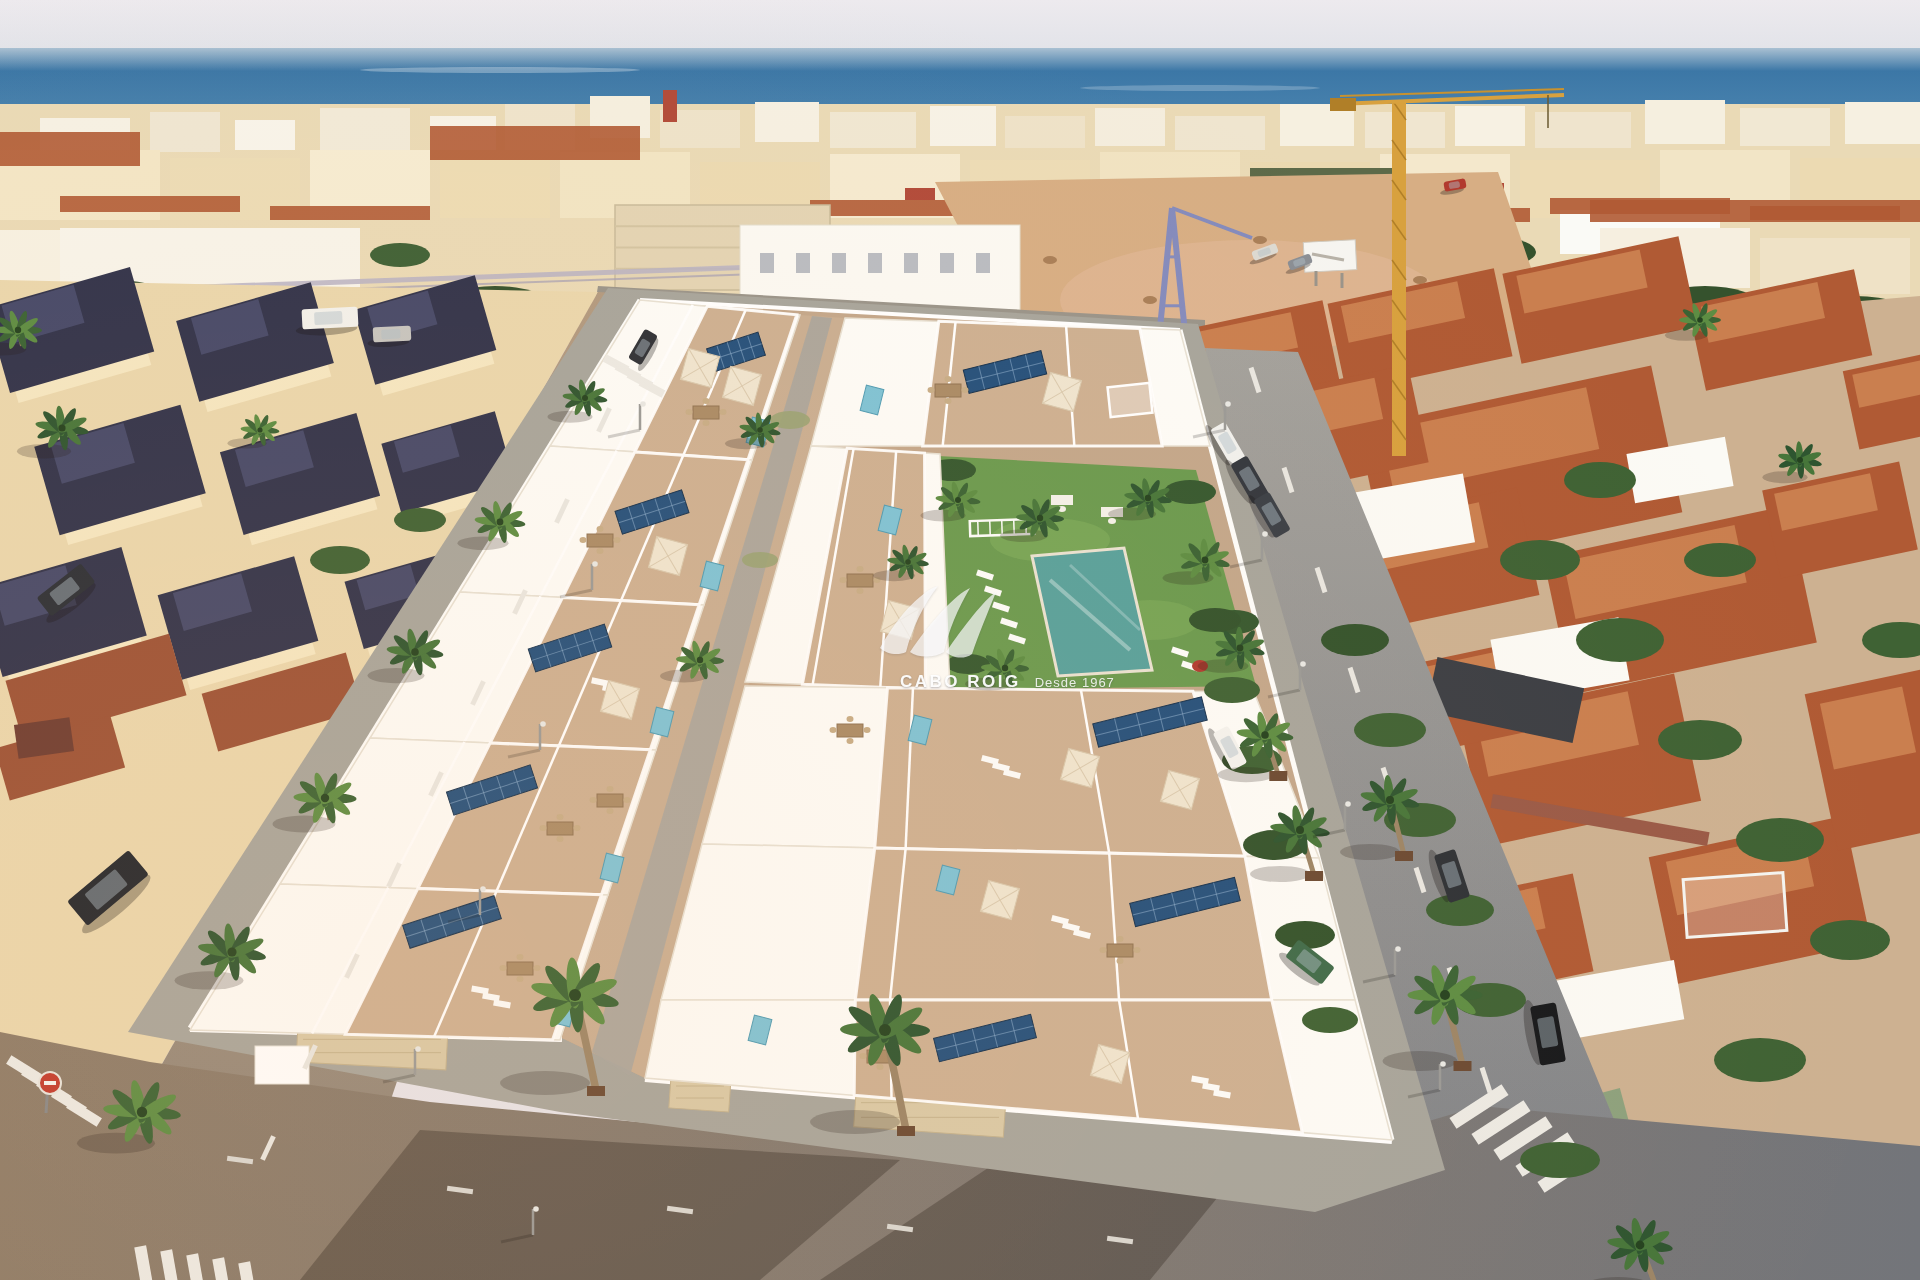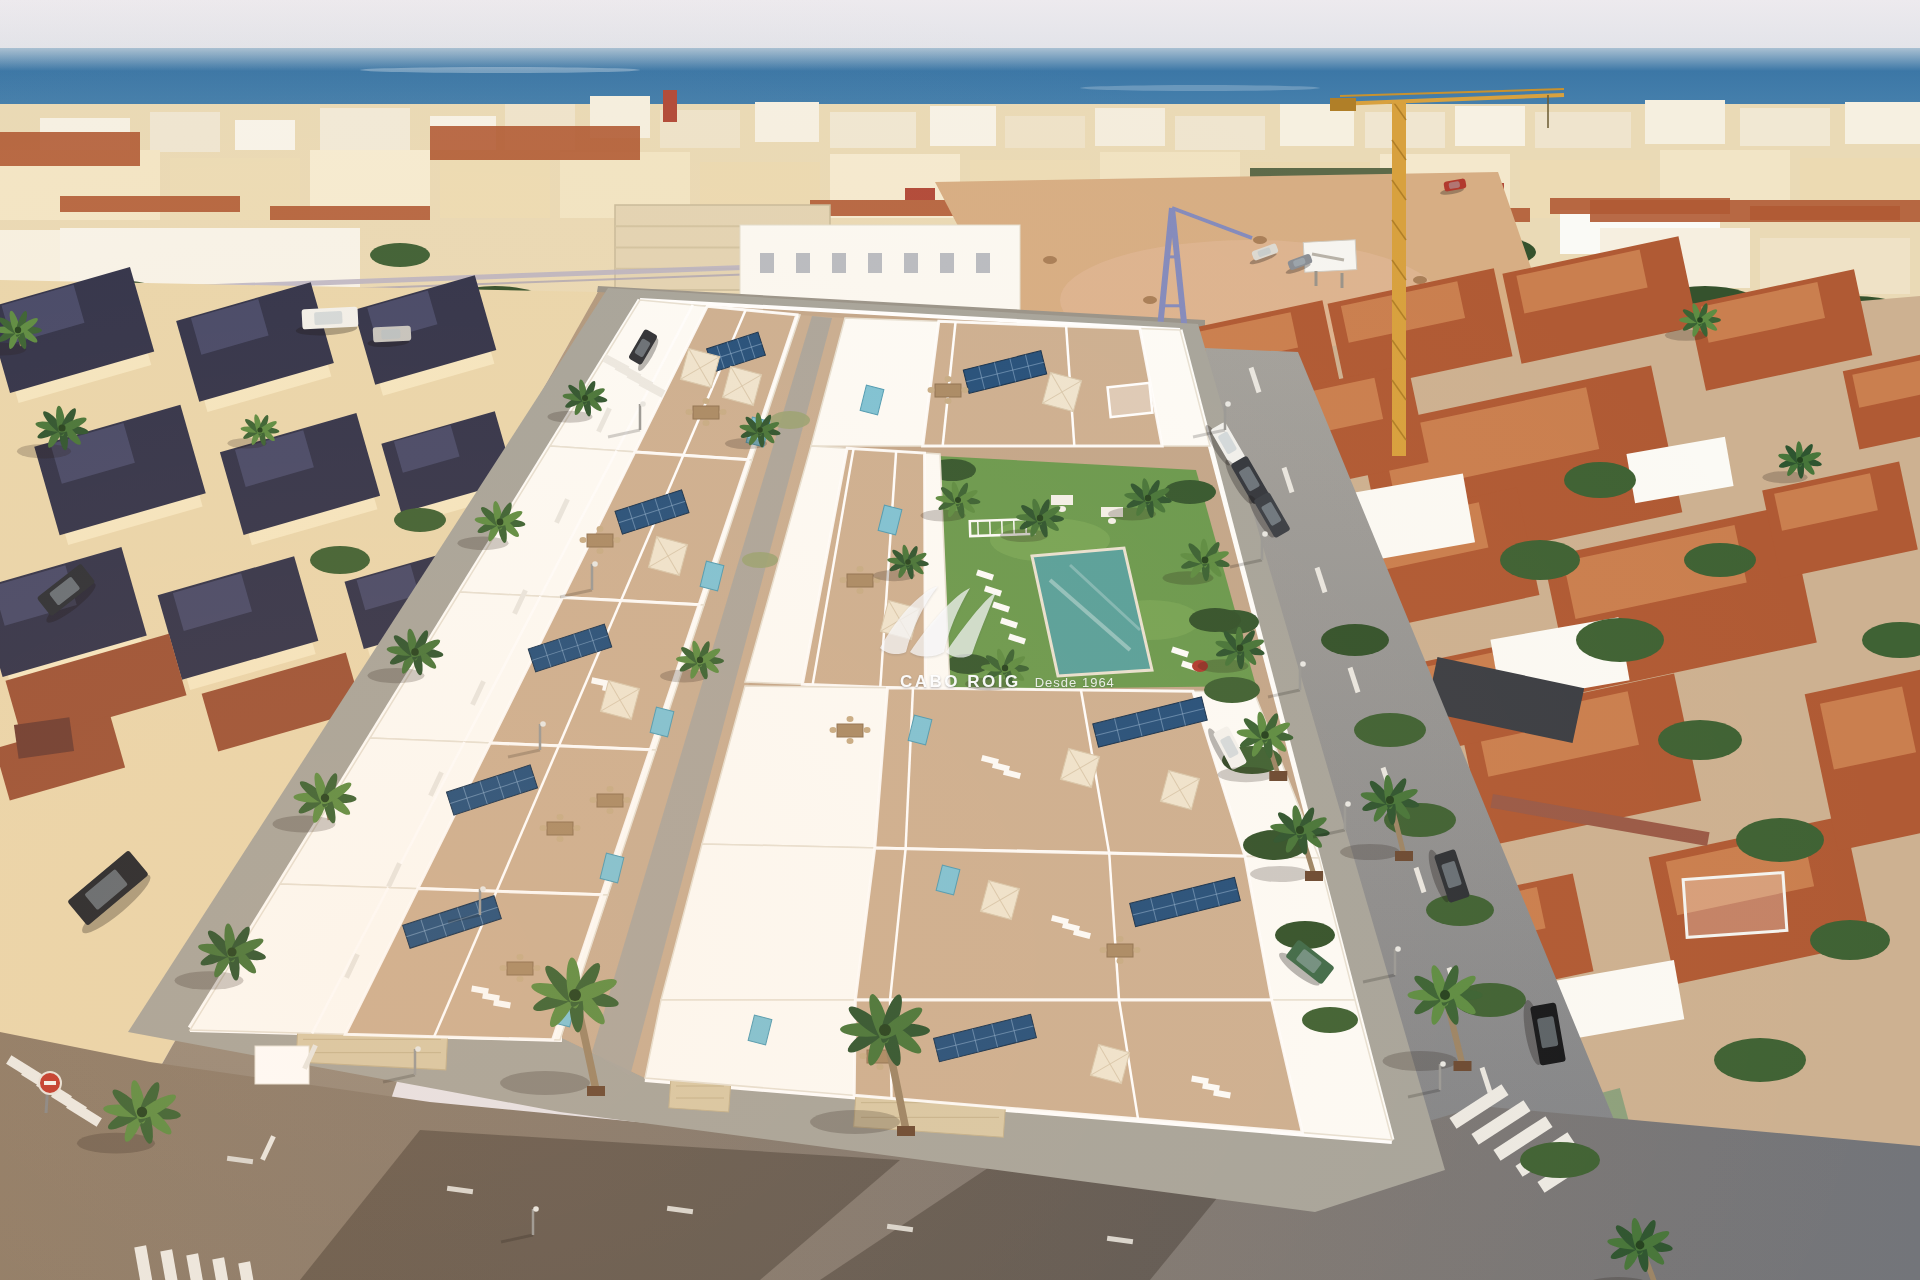--- a/index.html
+++ b/index.html
@@ -1200,16 +1200,16 @@
     </svg>
 
   <div class="wm">
     <svg class="wm-logo" width="132" height="92" viewBox="0 0 132 92">
       <path fill="rgba(252,252,254,0.85)" d="M8,66 C28,30 52,8 66,4 C52,22 40,46 34,70 C26,74 14,72 8,66 Z"></path>
       <path fill="rgba(252,252,254,0.85)" d="M38,70 C58,40 84,12 98,6 C86,26 76,50 72,70 C62,76 46,76 38,70 Z"></path>
       <path fill="rgba(252,252,254,0.85)" d="M74,70 C92,44 112,18 124,10 C116,30 106,54 100,72 C92,78 80,76 74,70 Z"></path>
     </svg>
     <div class="wm-text">
       <span class="wm-title">CABO ROIG</span>
-      <span class="wm-sub">Desde 1964</span>
+      <span class="wm-sub">Desde 1967</span>
     </div>
   </div>
 </div>
 
 </body></html>

